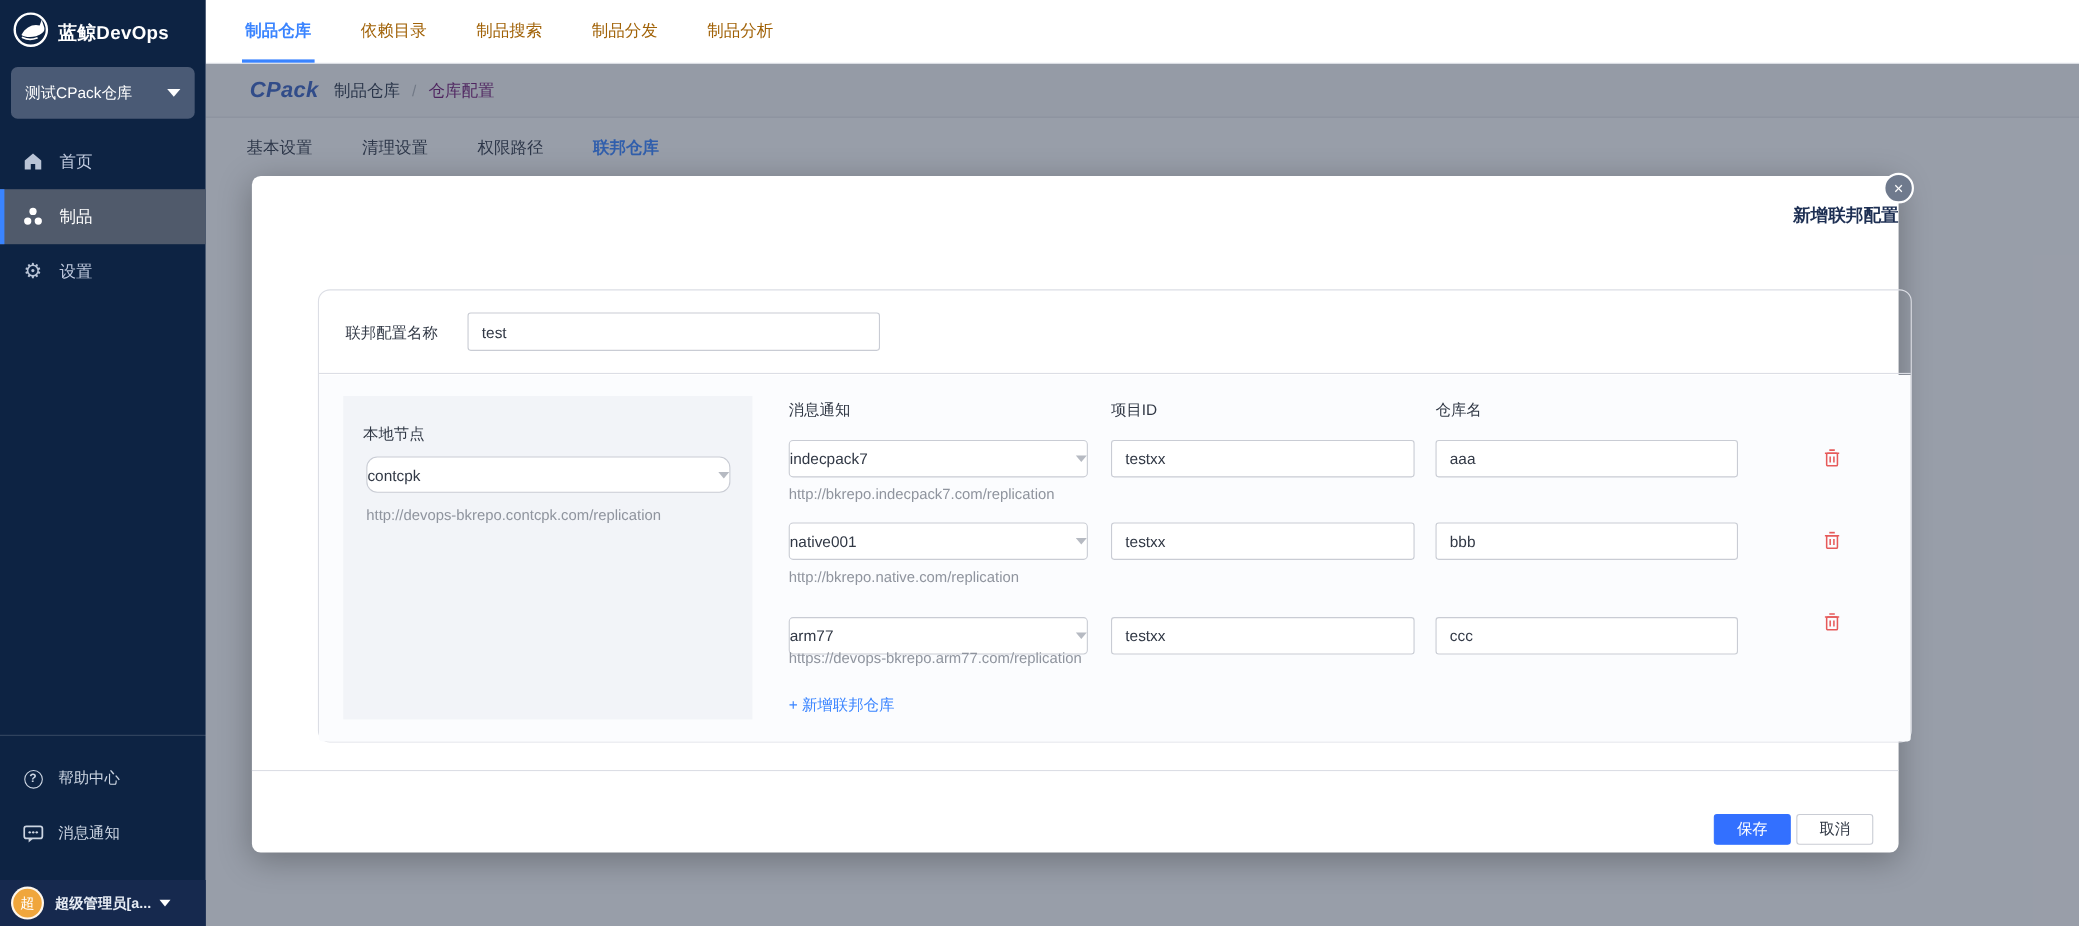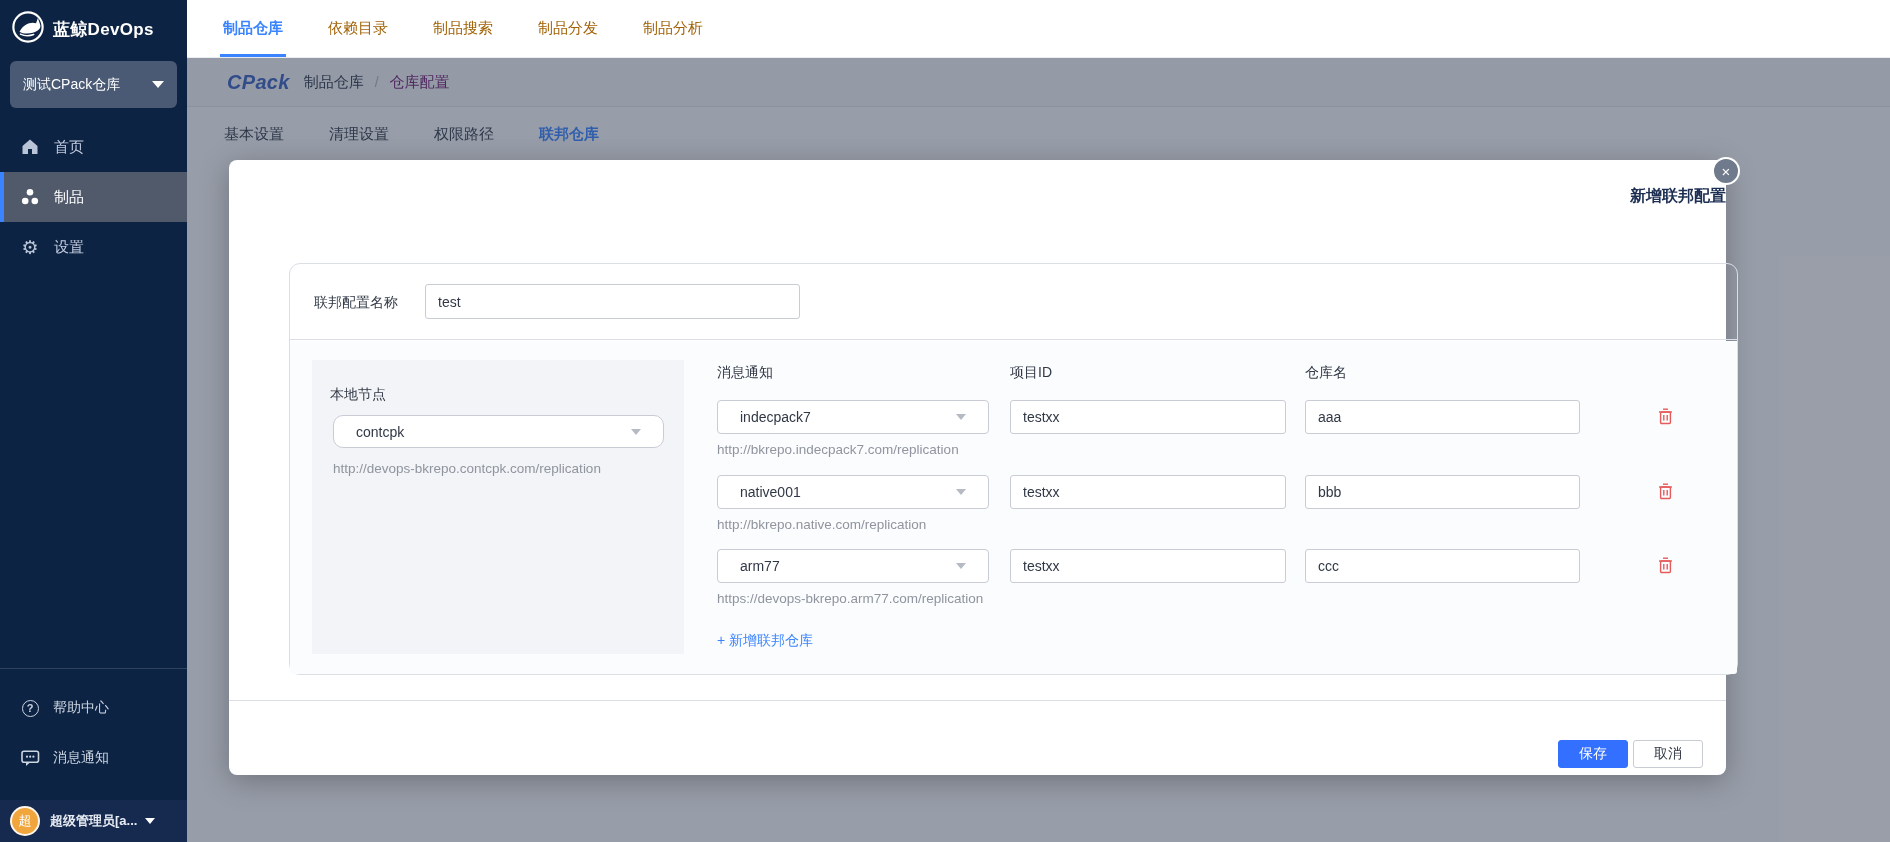--- a/index.html
+++ b/index.html
@@ -68,35 +68,35 @@
   .card-row1 { position:relative; height:76px; border-bottom:1px solid #dcdee5; }
   .name-label { position:absolute; left:24px; top:30px; font-size:14px; color:#313845; }
   .txt-input { border:1px solid #c9ccd4; border-radius:3px; padding:0 12px; font-size:14px; color:#313845;
     height:35px; outline:none; background:#fff; }
   .name-input { position:absolute; left:135px; top:20px; width:375px; }
   .card-lower { position:absolute; left:0; top:77px; right:0; bottom:0; background:#fbfcfe; border-radius:0 0 3px 3px; }
 
   .local-panel { position:absolute; left:22px; top:19px; width:372px; height:294px; background:#f2f4f8; }
   .lp-label { position:absolute; left:18px; top:26px; font-size:14px; color:#313845; }
   .sel-box { background:#fff; border:1px solid #c9ccd4; display:flex; align-items:center;
-    padding:0 22px; font-size:14px; color:#313845; cursor:pointer; }
+    padding:0 0; font-size:14px; color:#313845; cursor:pointer; }
   .lp-select { position:absolute; left:21px; top:55px; width:331px; height:33px; border-radius:10px; }
   .caret-g { width:0; height:0; border-left:5px solid transparent; border-right:5px solid transparent;
     border-top:6px solid #b6bac2; margin-left:auto; }
   .lp-url { position:absolute; left:21px; top:101px; font-size:13.5px; color:#8f949e; }
 
   .fed-area { position:absolute; left:427px; top:0; right:0; height:100%; }
   .col-head { position:absolute; top:23px; font-size:14px; color:#313845; }
   .ch-node { left:0; } .ch-project { left:293px; } .ch-repo { left:588px; }
   .fed-select { position:absolute; left:0; width:272px; height:34px; border-radius:4px; }
   .fed-proj { position:absolute; left:293px; width:276px; height:34px; }
   .fed-repo { position:absolute; left:588px; width:275px; height:34px; }
   .fed-url { position:absolute; left:0; font-size:13.5px; color:#8f949e; }
   .trash-btn { position:absolute; left:939px; width:18px; height:18px; cursor:pointer; background:none; border:none; }
-  .r1 { top:59px; } .r2 { top:134px; } .r3 { top:208px; }
+  .r1 { top:59px; } .r2 { top:134px; } .r3 { top:220px; }
   .u1 { top:101px; } .u2 { top:176px; } .u3 { top:250px; }
   .t1 { top:67px; } .t2 { top:142px; } .t3 { top:216px; }
   .add-link { position:absolute; left:0; top:291px; font-size:14px; color:#3a84ff; cursor:pointer; background:none; border:none; }
 
   .modal-footer-line { position:absolute; left:0; top:540px; width:100%; border-top:1px solid #dcdee5; }
   .btn { position:absolute; top:580px; height:28px; width:70px; border-radius:3px; font-size:14px; cursor:pointer;
     font-family:inherit; }
   .btn-save { left:1329px; background:#3370ff; border:1px solid #3370ff; color:#fff; }
   .btn-cancel { left:1404px; background:#fff; border:1px solid #c9ccd4; color:#313845; }
 </style>

